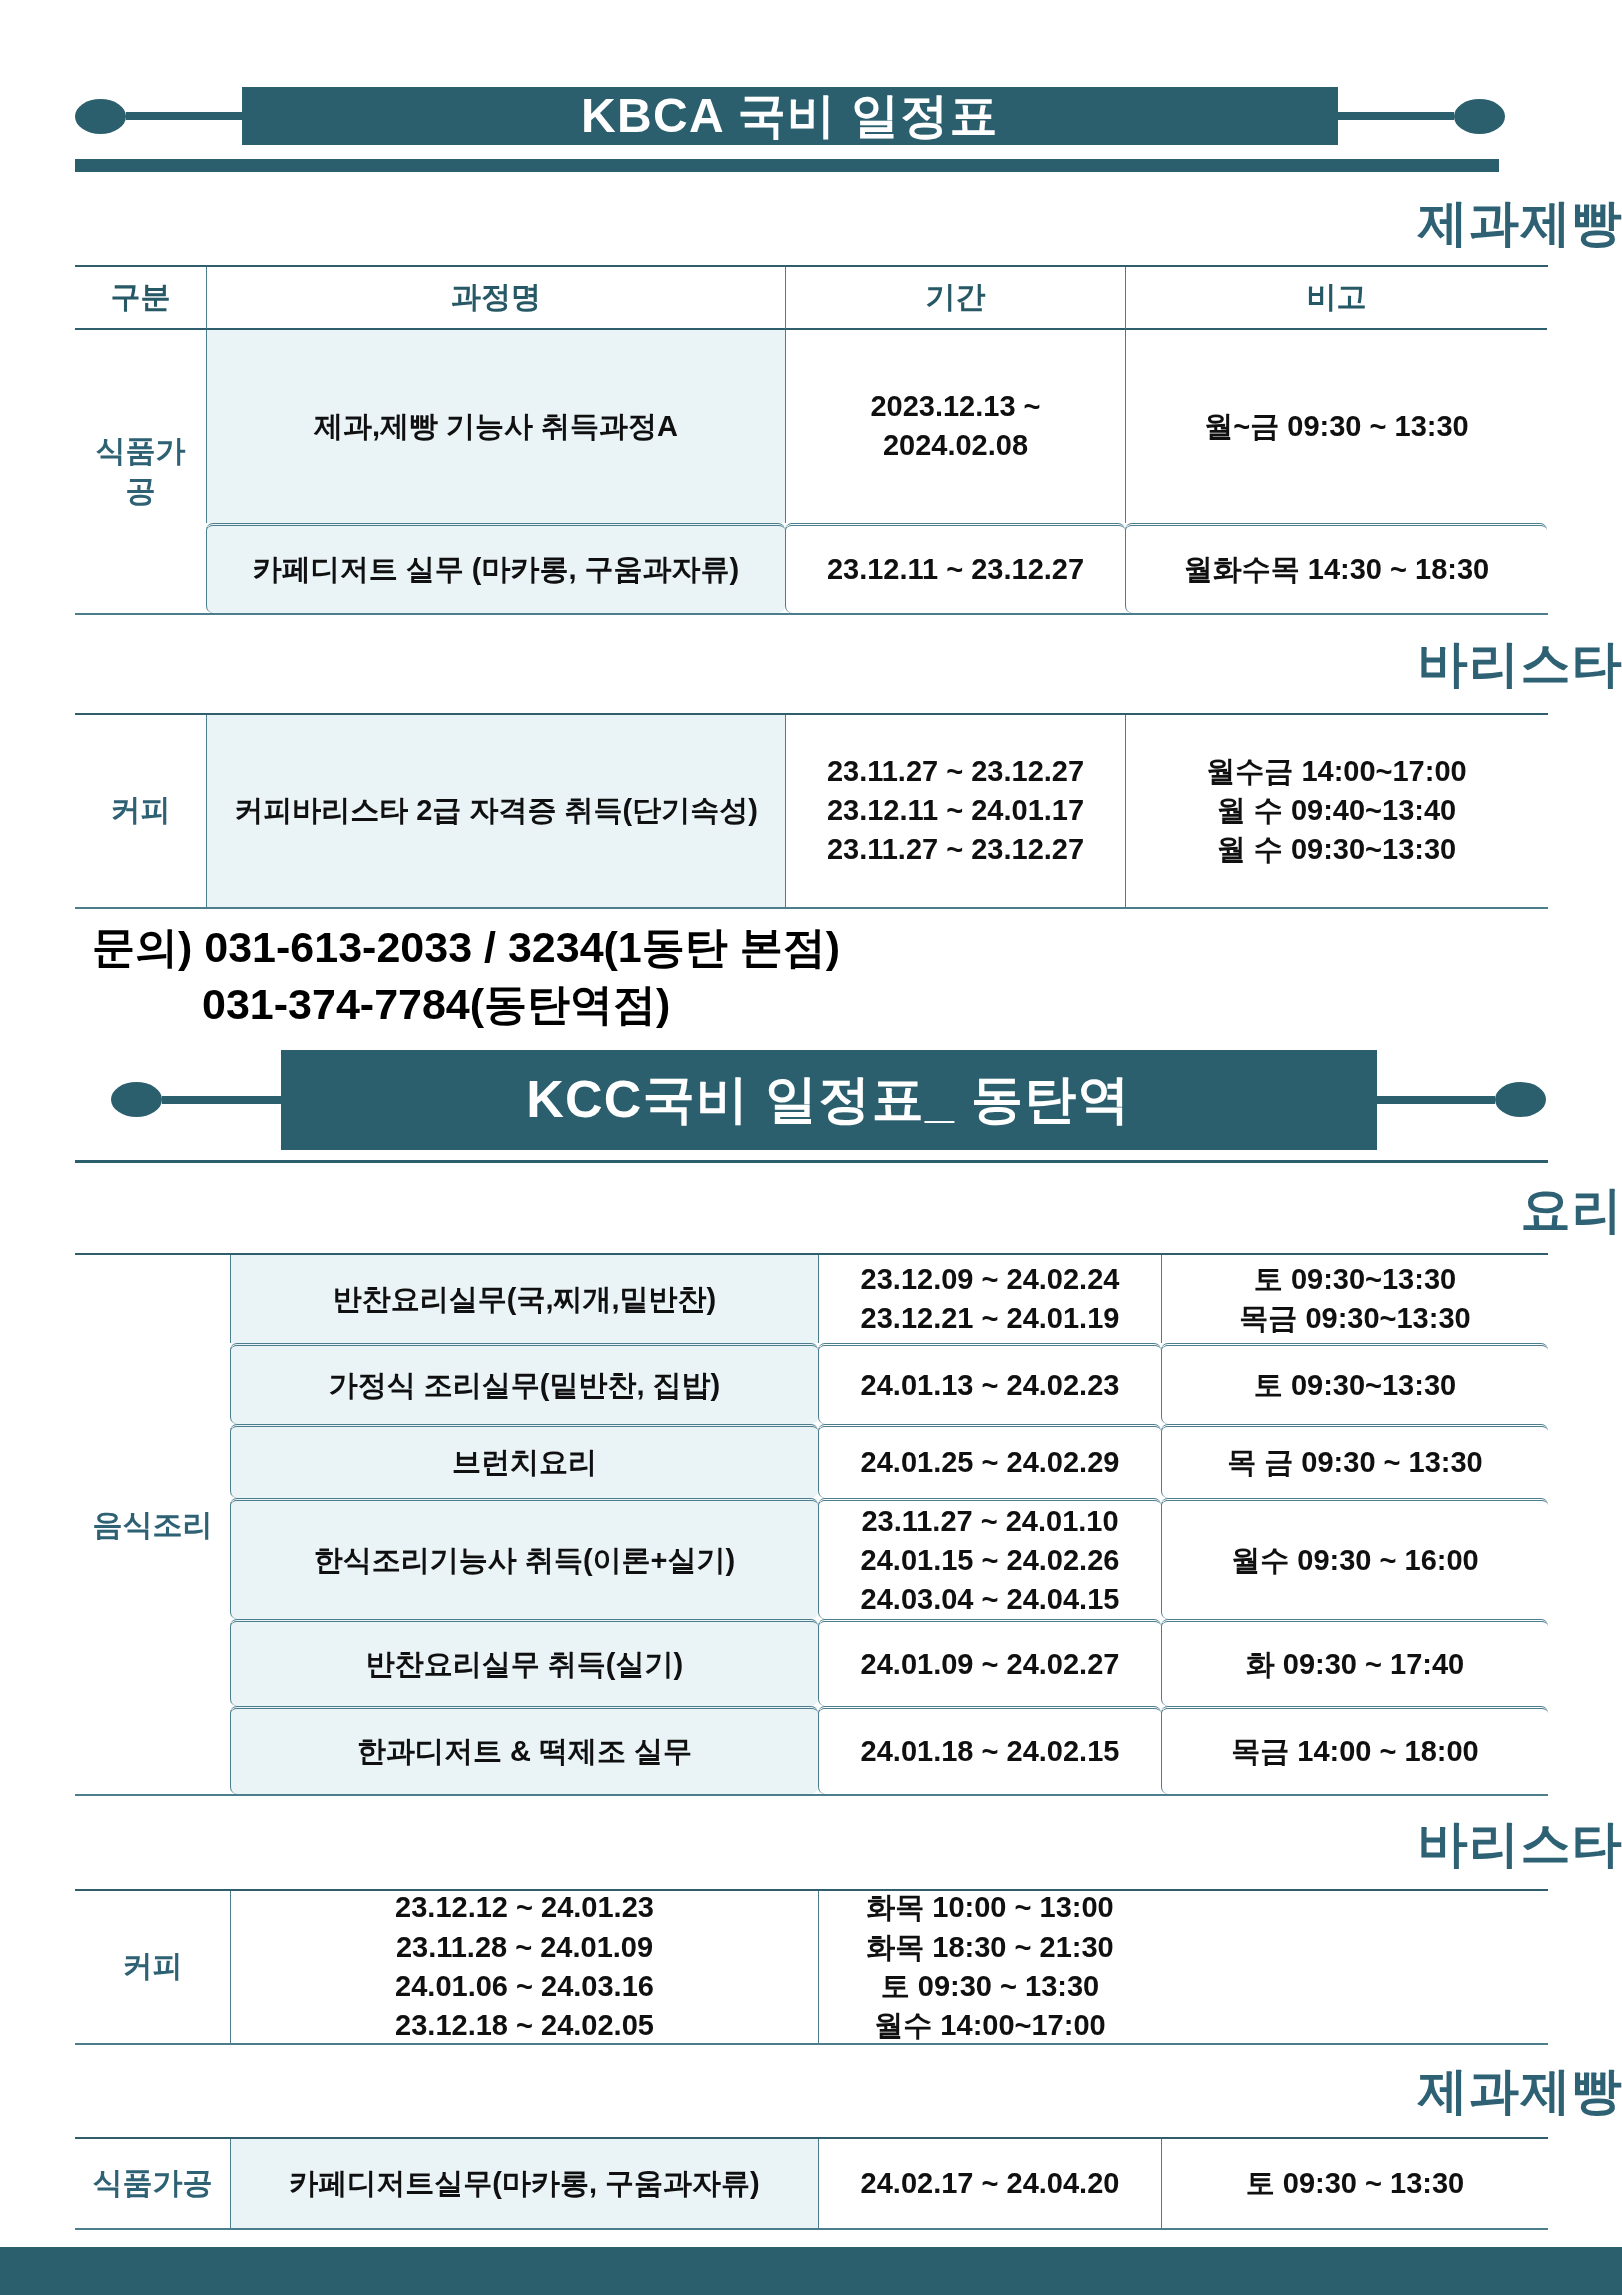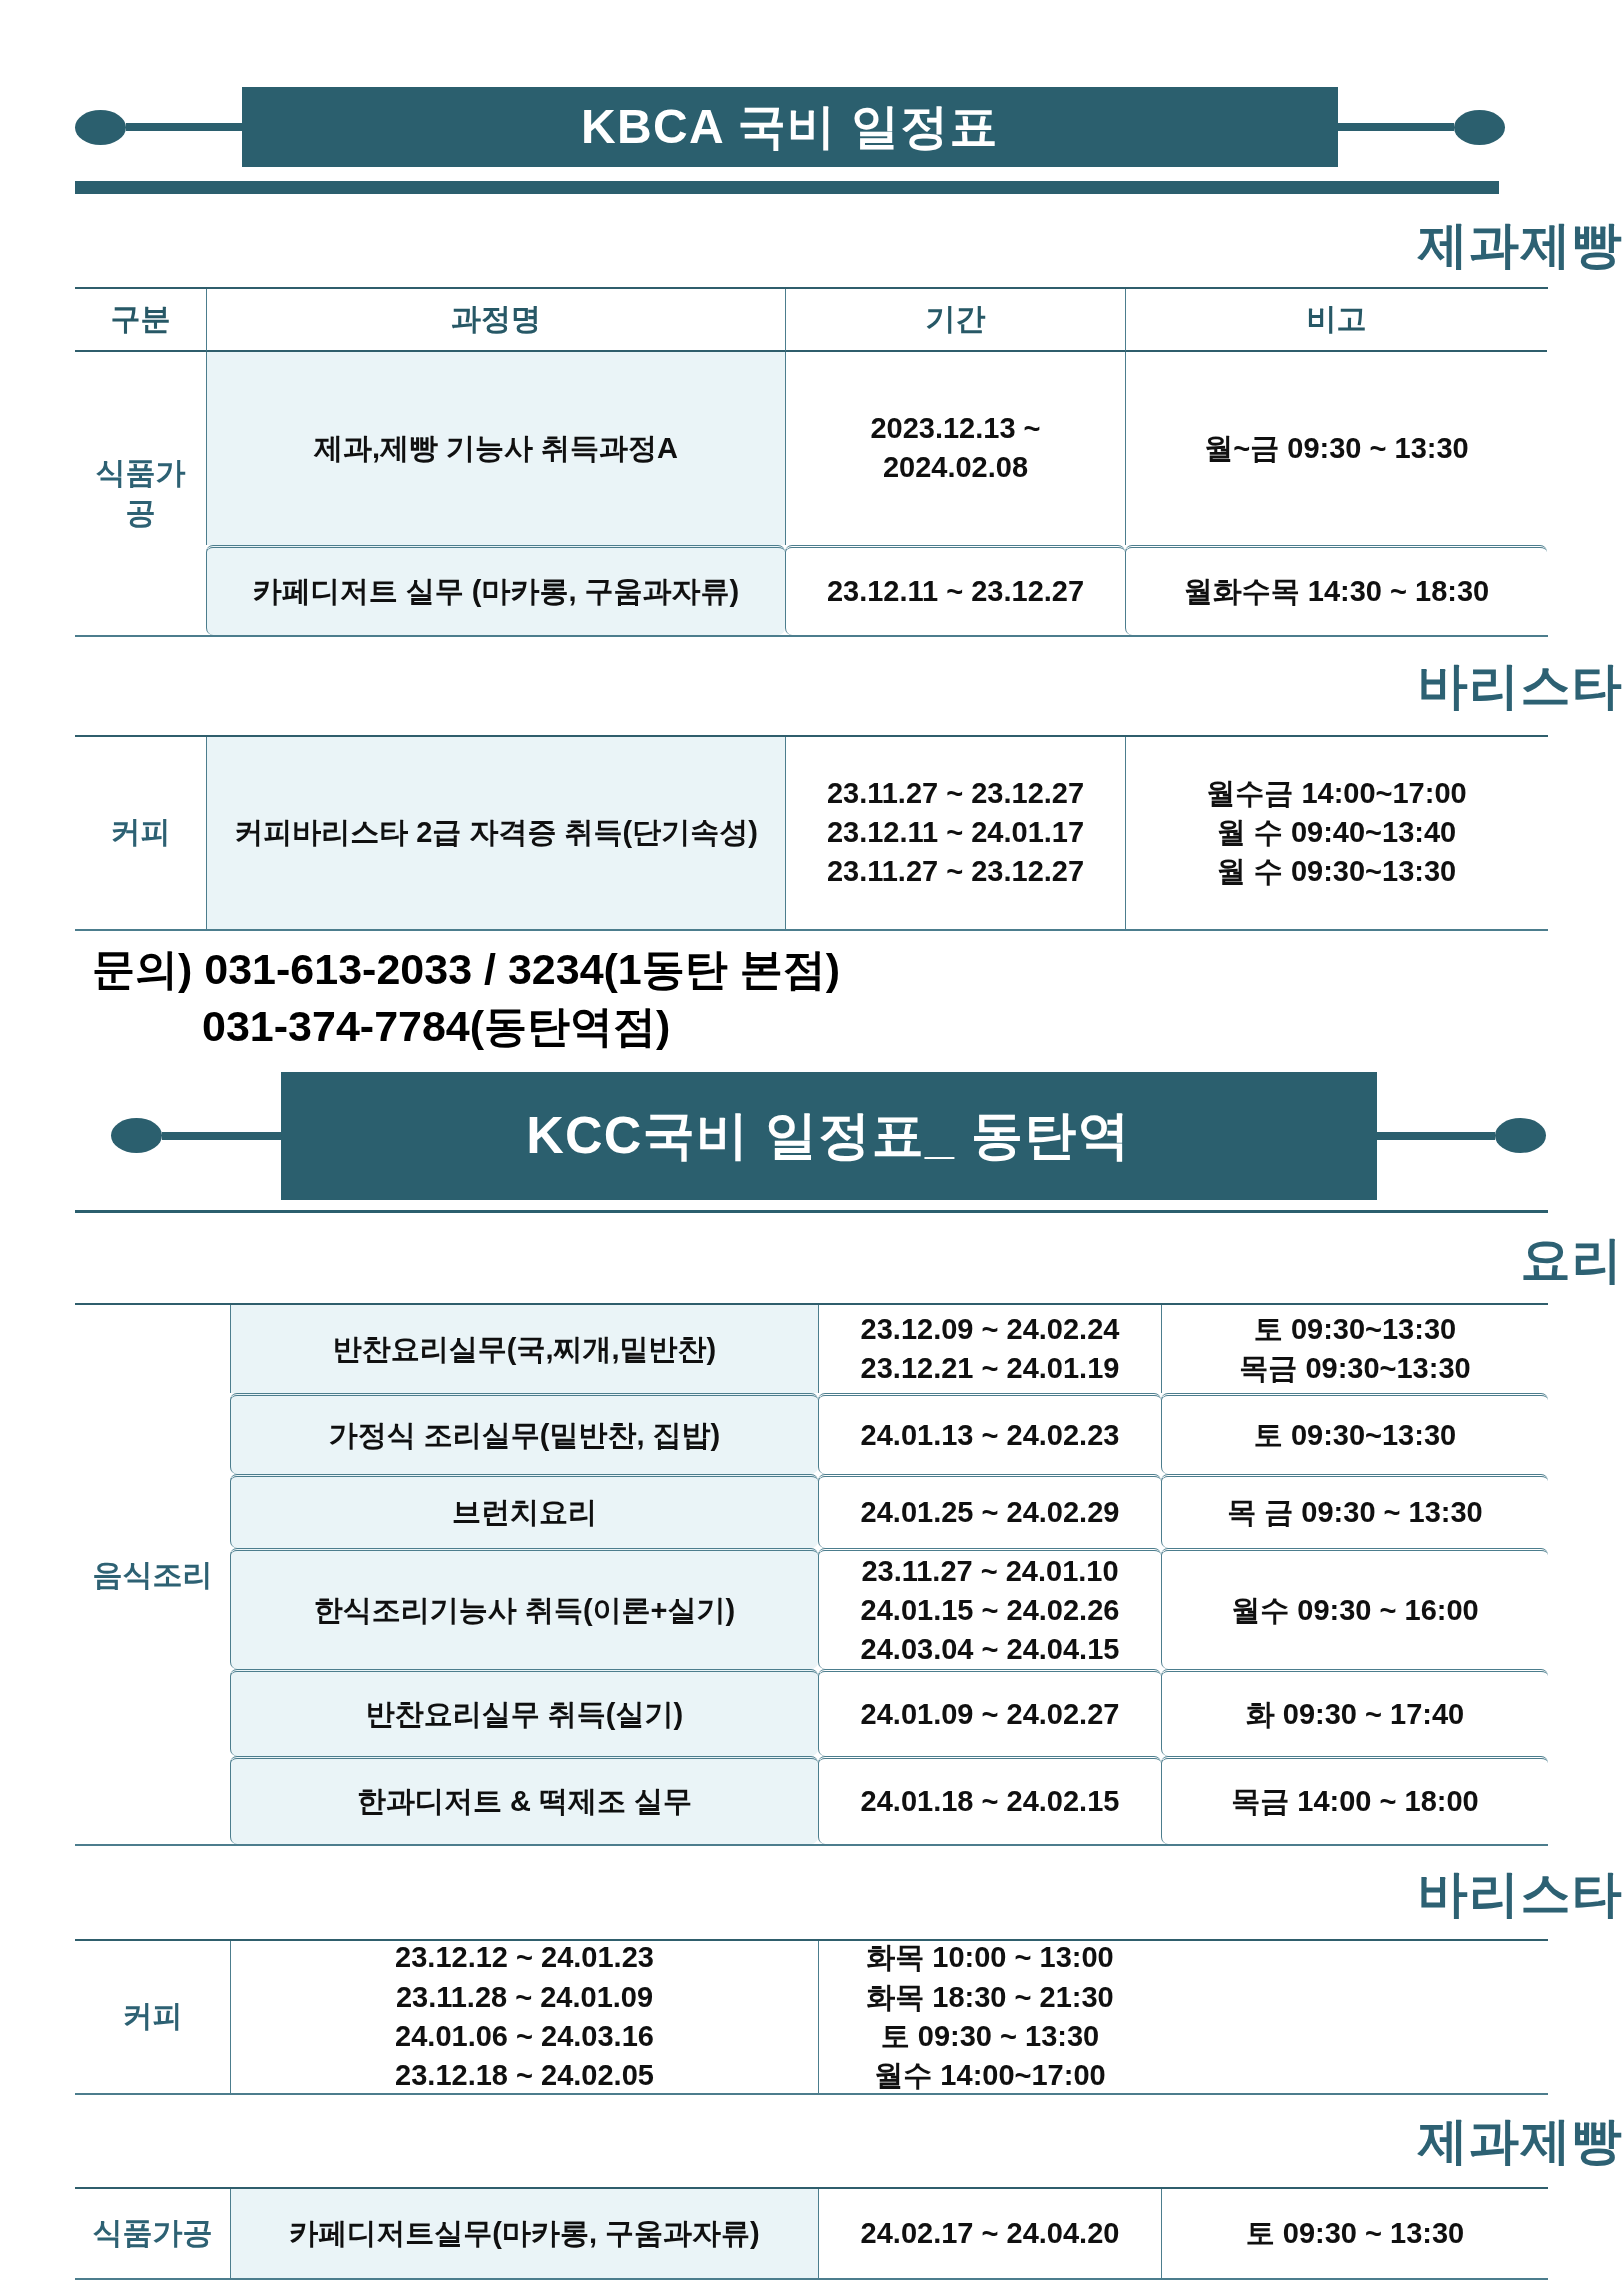--- a/index.html
+++ b/index.html
@@ -16,23 +16,23 @@
 
   
   .banner-row { display:flex; align-items:center; }
   .dot  { flex:0 0 auto; width:51px; height:35px; border-radius:50%; background:#2B5F6E; }
   .stem { flex:1 1 auto; height:7.9px; background:#2B5F6E; }
   .bbox {
     flex:0 0 auto; width:1096px; display:flex; align-items:center; justify-content:center;
     background:#2B5F6E; color:#ffffff; font-weight:800; letter-spacing:1.3px;
   }
   .b1 { margin:87px 118px 0 75px; }
-  .b1 .bbox { height:80px; font-size:48px; }
+  .b1 .bbox { height:58px; font-size:48px; }
   .b2 { margin:17px 77px 0 111px; }
-  .b2 .bbox { height:128px; font-size:52px; }
+  .b2 .bbox { height:100px; font-size:52px; }
 
   .bar1  { height:13px; background:#2B5F6E; margin:14.4px 124px 0 75px; }
   .line2 { height:3.3px;  background:#2B5F6E; margin:10.5px 75px 0 75px; }
 
   
   .stitle {
     text-align:right; color:#2D6173; font-size:50px; font-weight:800;
     line-height:1.3; letter-spacing:1.3px;
   }
 

